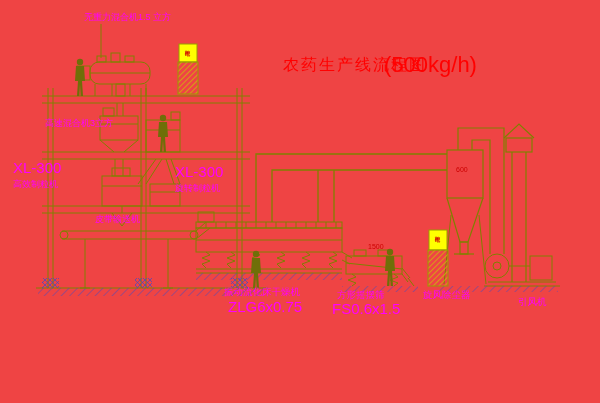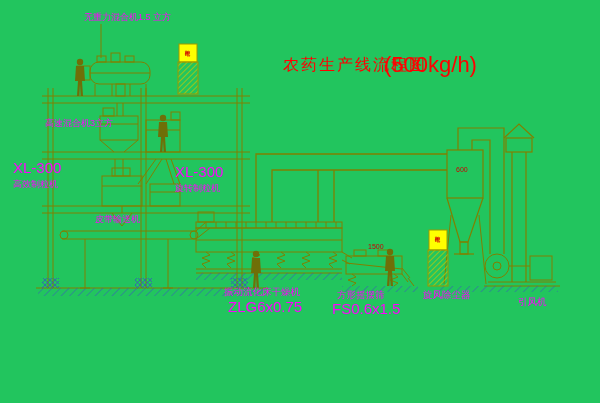--- a/index.html
+++ b/index.html
@@ -1,16 +1,16 @@
 <!DOCTYPE html>
 <html><head>
 <meta charset="utf-8">
 <style>
   html,body{margin:0;padding:0;background:#ffffff;}
-  #stage{position:relative;width:600px;height:403px;background:#22c55e;overflow:hidden;}
+  #stage{position:relative;width:600px;height:403px;background:#ef4444;overflow:hidden;}
   svg{display:block;}
   svg text{font-family:"Liberation Sans", sans-serif;}
   .mag{fill:#ff00ff;}
   .red{fill:#ff0000;}
   .dim{fill:#cc0000;}
   .vtext{writing-mode:vertical-rl;text-orientation:upright;}
 </style>
 </head>
 <body>
 

